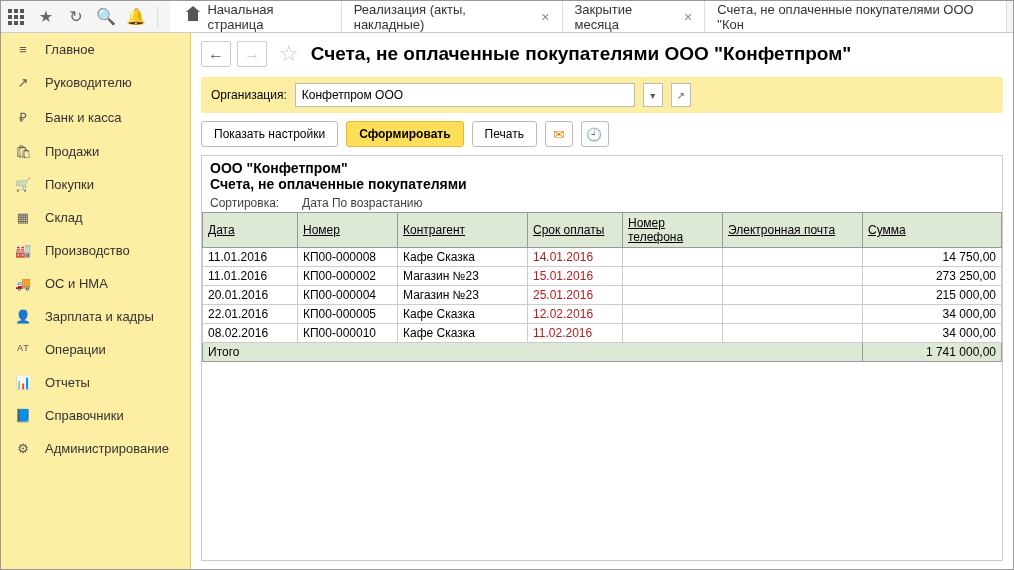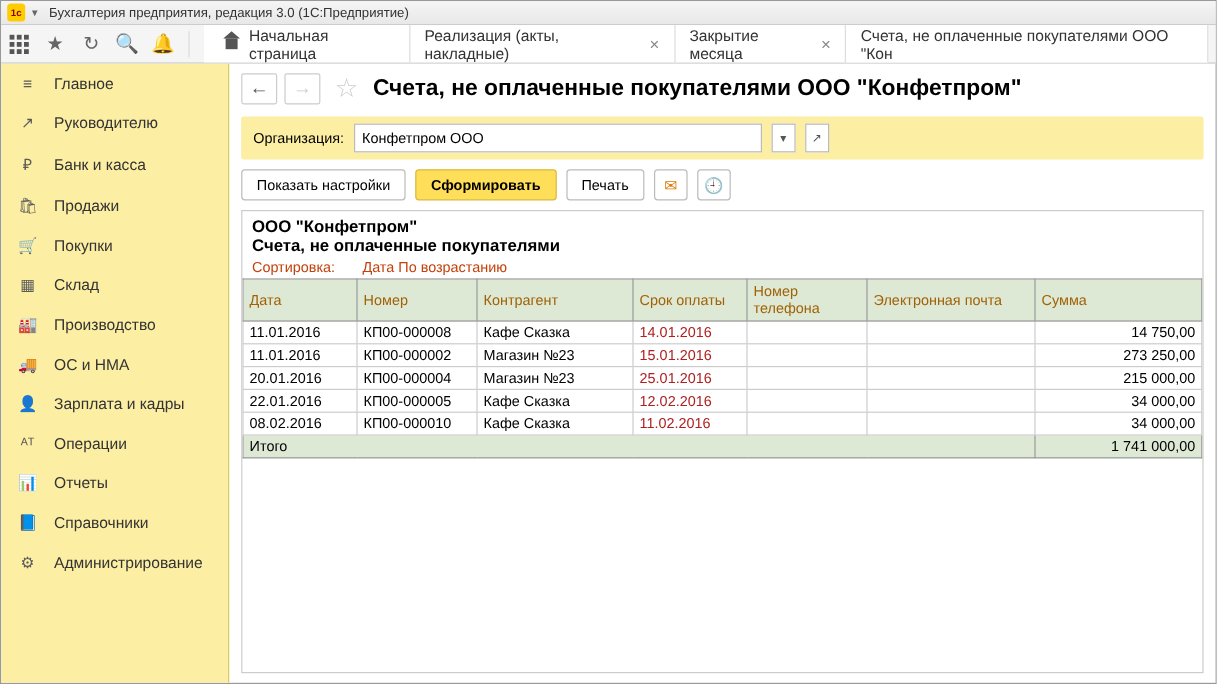--- a/index.html
+++ b/index.html
@@ -30,42 +30,37 @@
     .filter-bar { background: #fceea3; padding: 6px 10px; display: flex; align-items: center; gap: 8px; margin-bottom: 8px; border-radius: 2px;}
     .filter-field { flex: 0 0 340px; height: 24px; border: 1px solid #bbb; background: #fff; padding: 0 6px; display: flex; align-items: center; }
     .mini-btn { width: 20px; height: 24px; border: 1px solid #bbb; background: #fff; display: flex; align-items: center; justify-content: center; cursor: pointer; font-size: 10px; color: #555;}
     .action-bar { display: flex; gap: 8px; margin-bottom: 8px; align-items: center; }
     .btn { padding: 5px 12px; border: 1px solid #bbb; background: #fff; border-radius: 3px; cursor: pointer; font-size: 12px; }
     .btn-primary { background: #ffde5a; border-color: #d9b93a; font-weight: bold; }
     .icon-btn { width: 28px; height: 26px; border: 1px solid #bbb; background: #fff; display: flex; align-items: center; justify-content: center; cursor: pointer; font-size: 13px; border-radius: 3px;}
     .report-wrap { border: 1px solid #ccc; flex: 1; overflow: auto; padding-top: 4px;}
     .report-title1 { font-weight: bold; font-size: 14px; padding: 0 8px; }
     .report-title2 { font-weight: bold; font-size: 14px; padding: 0 8px 2px; }
-    .sort-row { padding: 2px 8px; font-size: 12px; color: #c2410c; display: flex; }
+    .sort-row { padding: 2px 8px; font-size: 12px; color: #404040; display: flex; }
     .sort-label { width: 92px; }
     table.data { width: 100%; border-collapse: collapse; font-size: 12px; }
-    table.data th { background: #dde9d4; border: 1px solid #999; padding: 3px 5px; text-align: left; font-weight: normal; color: #a16207; font-size: 12px;}
+    table.data th { background: #dde9d4; border: 1px solid #999; padding: 3px 5px; text-align: left; font-weight: normal; color: #000000; font-size: 12px; text-decoration: underline;}
     table.data td { border: 1px solid #ccc; border-top: none; padding: 2px 5px; }
     table.data td.num { text-align: right; }
     table.data td.due { color: #b02020; }
     table.data tr.total td { background: #dde9d4; font-weight: normal; border-color: #999; }
     .home-ic { display:inline-block; width:14px; height:12px; position:relative; }
     .home-ic::before { content:''; position:absolute; top:-5px; left:0; border-left:7px solid transparent; border-right:7px solid transparent; border-bottom:6px solid #555;}
     .home-ic::after { content:''; position:absolute; top:1px; left:2px; width:10px; height:9px; background:#555; }
     .sep-v { width:1px; height: 22px; background:#ddd; }
   </style>
 </head>
 <body>
 
 <div class="window">
-  <div class="titlebar">
-    <div class="titlebar-icon">1c</div>
-    <span class="titlebar-dd">▼</span>
-    <span>Бухгалтерия предприятия, редакция 3.0  (1С:Предприятие)</span>
-  </div>
 
   <div class="toolbar-top">
     <div class="toolbar-icon">
         <div class="apps-icon">
           <span></span>
           <span></span>
           <span></span>
           <span></span>
           <span></span>
           <span></span>

